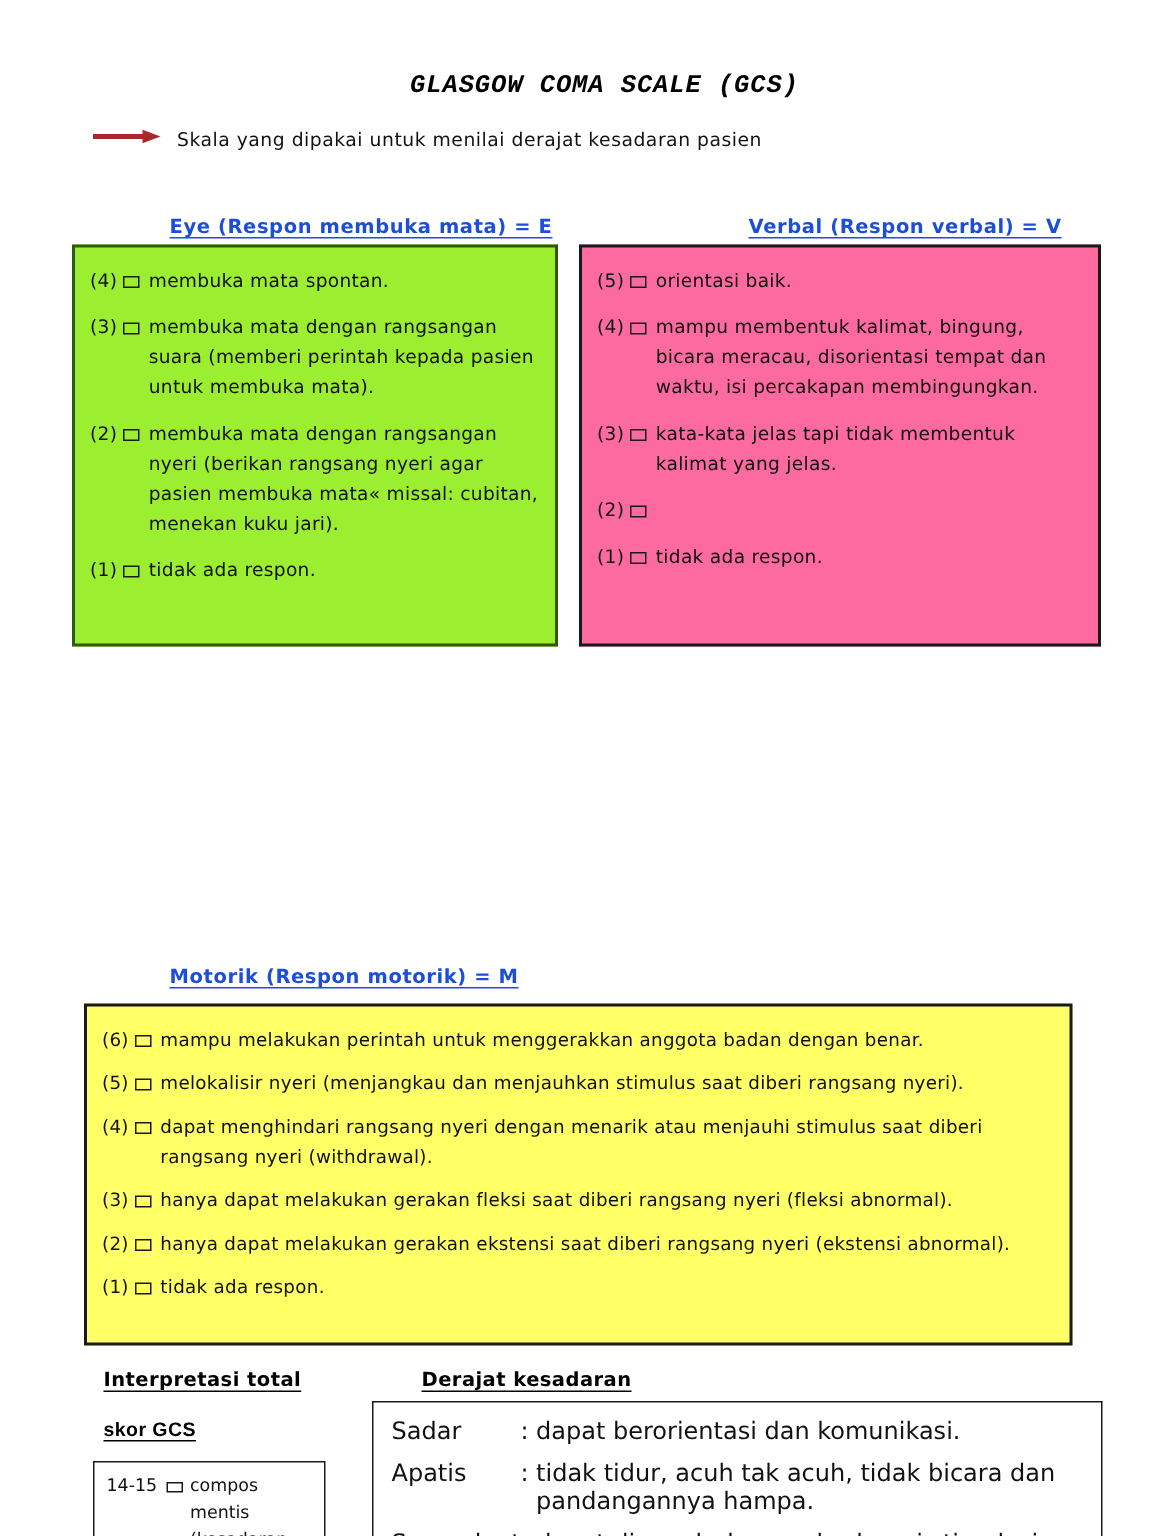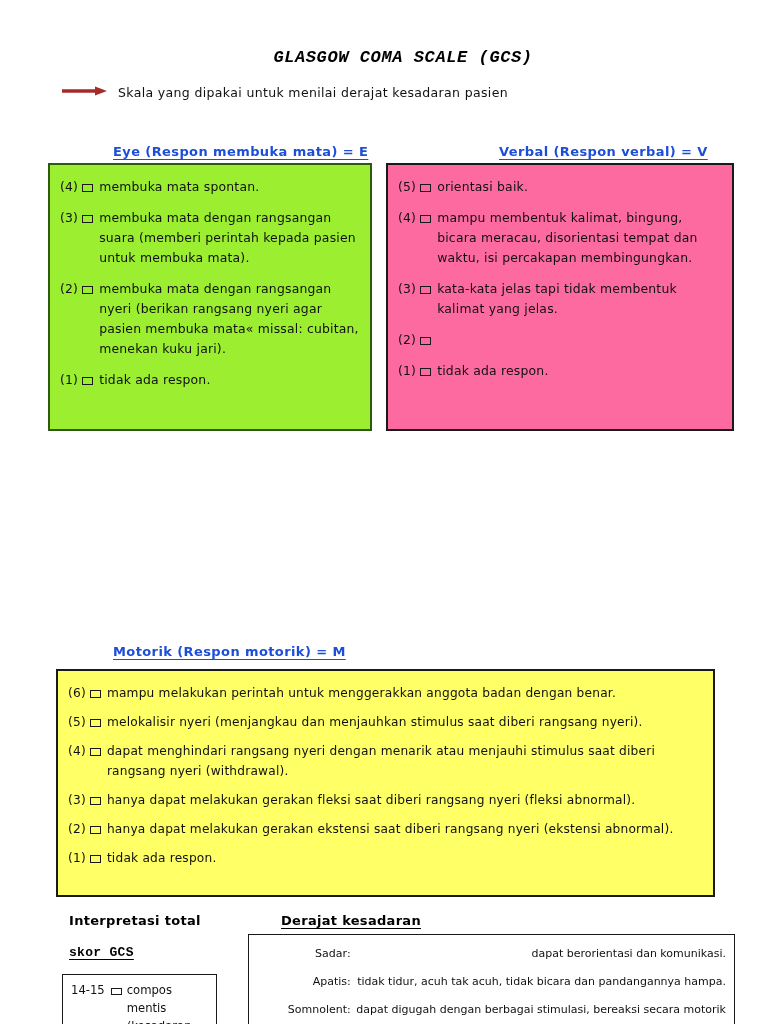--- a/index.html
+++ b/index.html
@@ -128,27 +128,28 @@
   #box-motor .item { margin-bottom: 9px; font-size: 12.2px; }
 
   
   #head-interp {
     position: absolute;
     top: 913px; left: 69px;
     font-family: "DejaVu Sans", sans-serif;
     font-size: 13px;
     font-weight: bold;
     letter-spacing: 0.3px;
+    text-decoration: underline;
     text-underline-offset: 3px;
     white-space: nowrap;
   }
   #head-interp2 {
     position: absolute;
     top: 945px; left: 69px;
-    font-family: Liberation Mono, monospace;
+    font-family: Liberation Sans, sans-serif;
     font-size: 13px;
     font-weight: bold;
     letter-spacing: 0.3px;
     text-decoration: underline;
     text-underline-offset: 3px;
     white-space: nowrap;
   }
   #box-interp {
     position: absolute;
     top: 974px; left: 62px;
@@ -198,24 +199,23 @@
     border-bottom: none;
     background: #ffffff;
     padding: 9px 8px 0 12px;
     overflow: hidden;
   }
   .drow {
     display: flex;
     align-items: flex-start;
     margin-bottom: 9px;
     font-family: "DejaVu Sans", sans-serif;
-    font-size: 11px;
+    font-size: 16px;
     line-height: 19px;
     color: #111;
-    text-align: right;
   }
   .drow .term { flex: 0 0 86px; white-space: nowrap; }
   .drow .colon { flex: 0 0 auto; padding-right: 5px; }
   .drow .def { flex: 1 1 auto; }
 </style>
 </head>
 <body>
 
 <div class="doc-title">GLASGOW COMA SCALE (GCS)</div>
 

